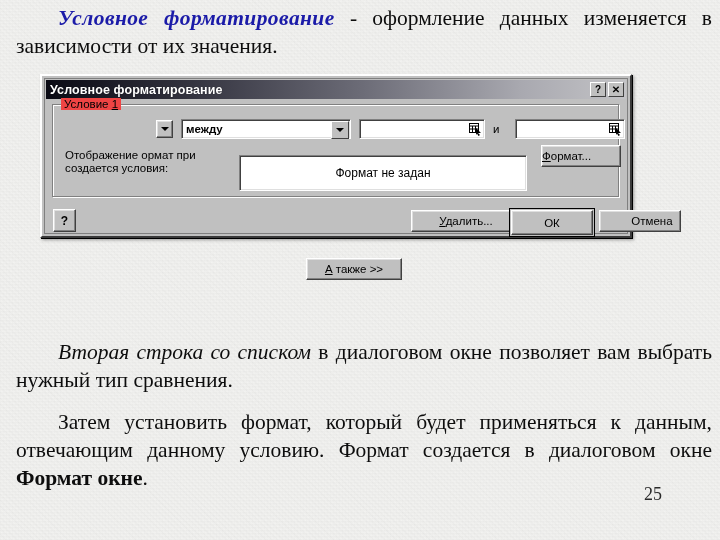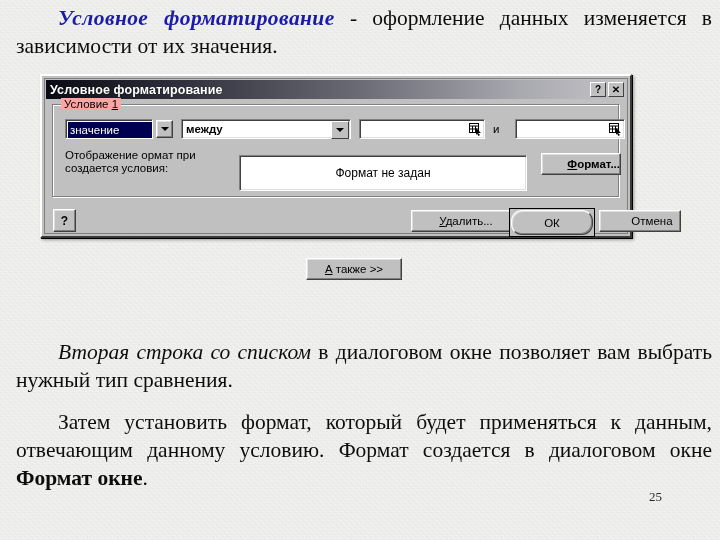--- a/index.html
+++ b/index.html
@@ -56,21 +56,21 @@
 
   #para1 { top: 248px; }
   #para2 { top: 338px; }
   #para3 { top: 408px; }
 
   #pageno {
     position: absolute;
     right: 58px;
     bottom: 35px;
     font-family: "Liberation Serif", serif;
-    font-size: 13px;
+    font-size: 18px;
     color: #2a2a2a;
   }
 
   
   #dialog {
     position: absolute;
     left: 40px;
     top: 74px;
     width: 592px;
     height: 164px;
@@ -137,21 +137,21 @@
     height: 94px;
     border: 1px solid #808080;
     border-right-color: #fdfdfd;
     border-bottom-color: #fdfdfd;
     box-shadow: inset -1px -1px 0 #808080, inset 1px 1px 0 #fdfdfd;
     box-sizing: border-box;
   }
   #grouplabel {
     position: absolute;
     left: 8px; top: -7px;
-    background: #fca5a5;
+    background: #ef4444;
     padding: 0 3px;
     font-size: 11.5px;
     color: #000;
     white-space: nowrap;
   }
   #grouplabel u { text-decoration: underline; }
 
   
   .sunken {
     background: #ffffff;
@@ -248,24 +248,24 @@
   #preview {
     position: absolute; left: 186px; top: 50px;
     width: 288px; height: 36px;
     display: flex; align-items: center; justify-content: center;
   }
   #preview-text {
     font-size: 12px; color: #000;
     font-family: "Liberation Sans", sans-serif;
   }
   #fmt-btn {
-    position: absolute; left: 488px; top: 48px;
+    position: absolute; left: 488px; top: 40px;
     width: 80px; height: 22px;
-    display: flex; align-items: center; justify-content: flex-end;
-    font-size: 11.5px; color: #000; font-weight: bold;
+    display: flex; align-items: center; justify-content: flex-start;
+    font-size: 11.5px; color: #000;
   }
   #fmt-btn u { text-decoration: underline; }
 
   
   #helpbtn {
     position: absolute; left: 10px; top: 132px;
     width: 23px; height: 23px;
     display: flex; align-items: center; justify-content: center;
     font-size: 12px; font-weight: bold; color: #000;
   }
@@ -289,21 +289,20 @@
   .defaultbtn .inner {
     width: 100%; height: 100%;
     background: #c0c0c0;
     border-top: 1px solid #ffffff;
     border-left: 1px solid #ffffff;
     border-right: 1px solid #404040;
     border-bottom: 1px solid #404040;
     box-shadow: inset -1px -1px 0 #808080, inset 1px 1px 0 #dfdfdf;
     display: flex; align-items: center; justify-content: center;
     box-sizing: border-box;
-    border-radius: 11px;
   }
 </style>
 </head>
 <body>
 
 <div id="slide">
 
   <div id="heading" class="prose indent">
     <span class="hl">Условное форматирование</span><span> - оформление данных изменяется в зависимости от их значения.</span>
   </div>
@@ -316,23 +315,20 @@
         <div class="titlebtns">
           <div class="tbtn">?</div>
           <div class="tbtn">✕</div>
         </div>
       </div>
 
       <div id="groupbox">
         <div id="grouplabel"><span>Условие </span><u>1</u></div>
 
         <div id="combo1">
-          <div id="combo1-field" class="sunken">
-            <div id="combo1-sel">значение</div>
-          </div>
           <div id="combo1-arrow" class="raised">
             <span class="caret"></span>
           </div>
         </div>
 
         <div id="combo2" class="sunken">
           <div id="combo2-text">между</div>
           <div id="combo2-arrow">
             <span class="caret"></span>
           </div>

